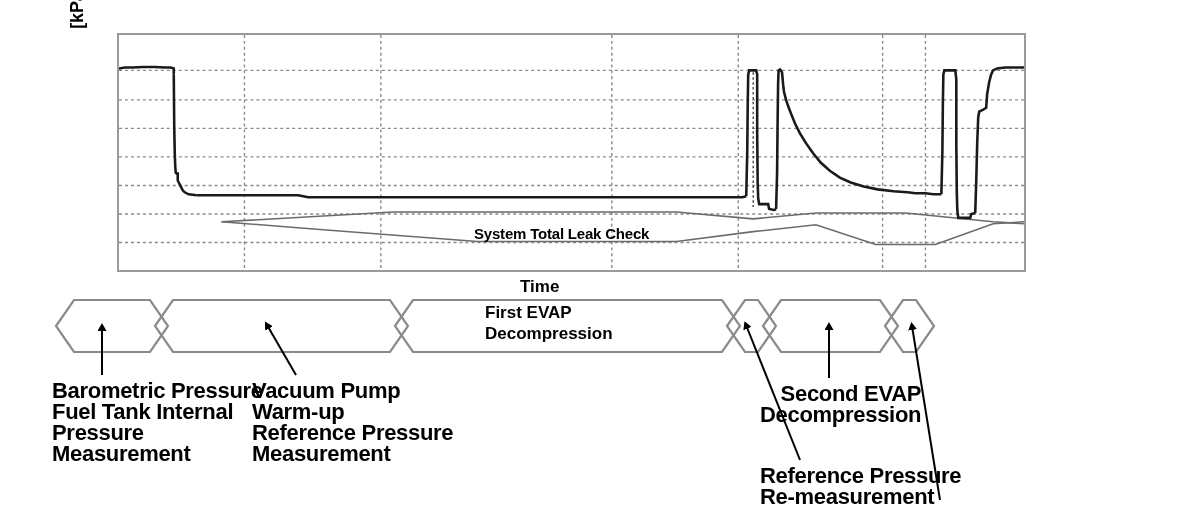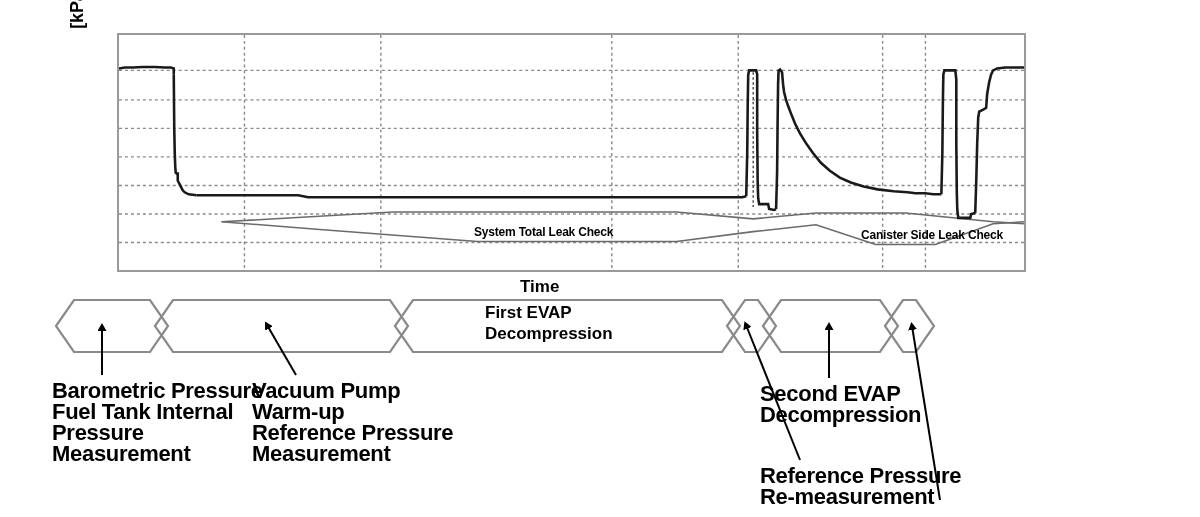--- a/index.html
+++ b/index.html
@@ -55,21 +55,21 @@
     position: absolute;
     left: 0; top: 0;
     width: 100%;
     height: 100%;
     display: block;
   }
 
   
   .plot-annot {
     position: absolute;
-    font-size: 12px;
+    font-size: 15px;
     font-weight: bold;
     white-space: nowrap;
     letter-spacing: -0.2px;
   }
   #annot-system { left: 355px; top: 190px; }
   #annot-canister { left: 742px; top: 193px; }
 
   
   .x-axis-label {
     position: absolute;
@@ -108,21 +108,21 @@
   .callout {
     position: absolute;
     font-size: 22px;
     font-weight: bold;
     line-height: 21px;
     white-space: pre-line;
     letter-spacing: -0.3px;
   }
   #callout-barometric { left: 52px; top: 380px; }
   #callout-vacuum     { left: 252px; top: 380px; }
-  #callout-second     { left: 760px; top: 383px; }
+  #callout-second     { left: 760px; top: 383px; text-align: right; }
   #callout-reference  { left: 760px; top: 465px; }
 
   
   .leaders {
     position: absolute;
     left: 0; top: 0;
     width: 1200px;
     height: 517px;
     pointer-events: none;
   }
@@ -190,21 +190,20 @@
                  L 850,186 L 855,186 L 856,182 L 860,181"></path>
 
         <path d="M 860,181 L 861,150 L 862,110 L 863,84 L 864,78 L 868,76
                  L 871,74 L 872,60 L 874,48 L 876,40 L 878,36 L 882,34
                  L 890,33 L 905,33 L 909,33"></path>
       </g>
     </svg>
 
     <div class="plot-annot" id="annot-system">System Total Leak Check</div>
 
-    <div class="plot-annot" id="annot-canister">Canister Side Leak Check</div>
   </div>
 
   <div class="x-axis-label">Time</div>
 
   <div class="phase-band">
     <svg class="phase-svg" viewBox="0 0 900 68" preserveAspectRatio="none">
       <g fill="none" stroke="#8a8a8a" stroke-width="2.2" stroke-linejoin="miter">
 
         <path d="M 6,34 L 24,8 L 100,8 L 118,34 L 100,60 L 24,60 Z"></path>
 

